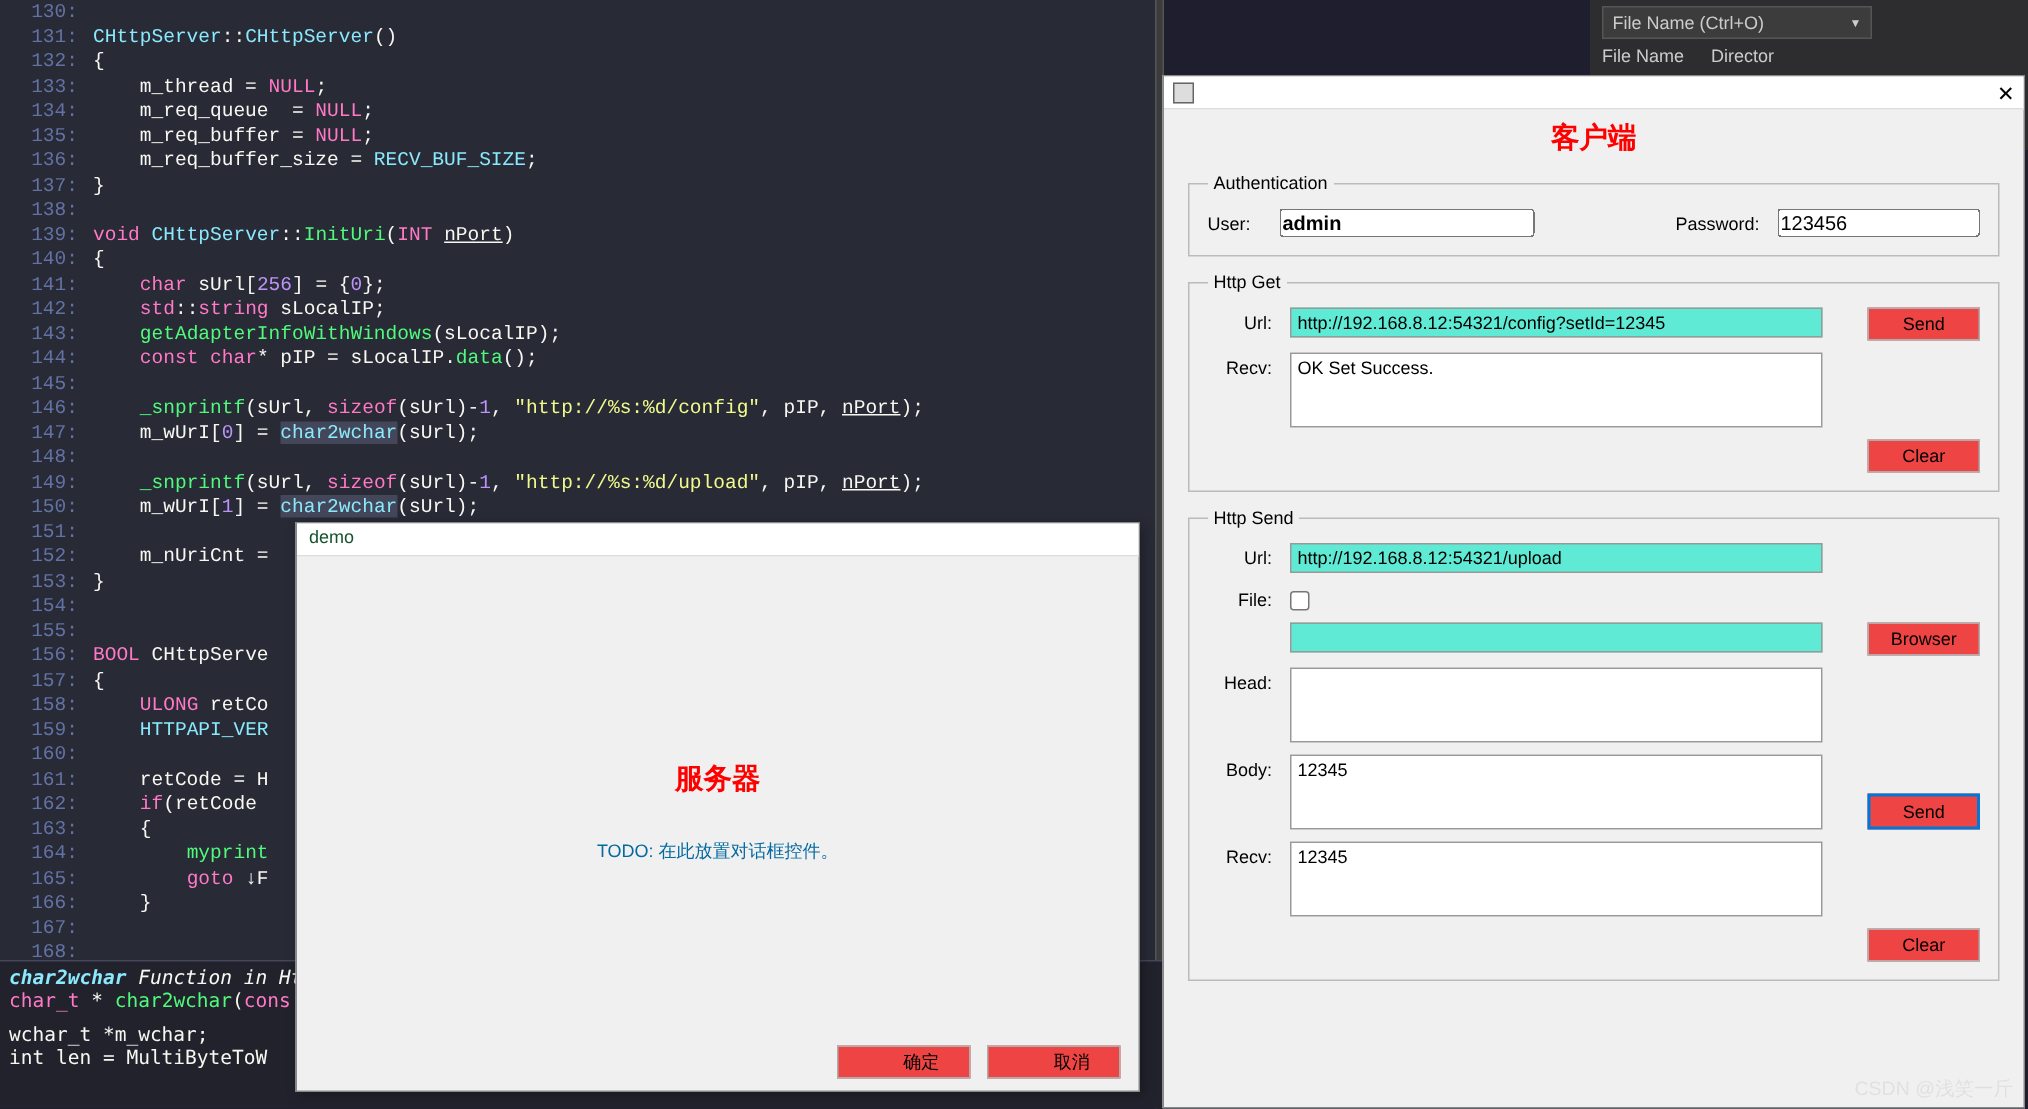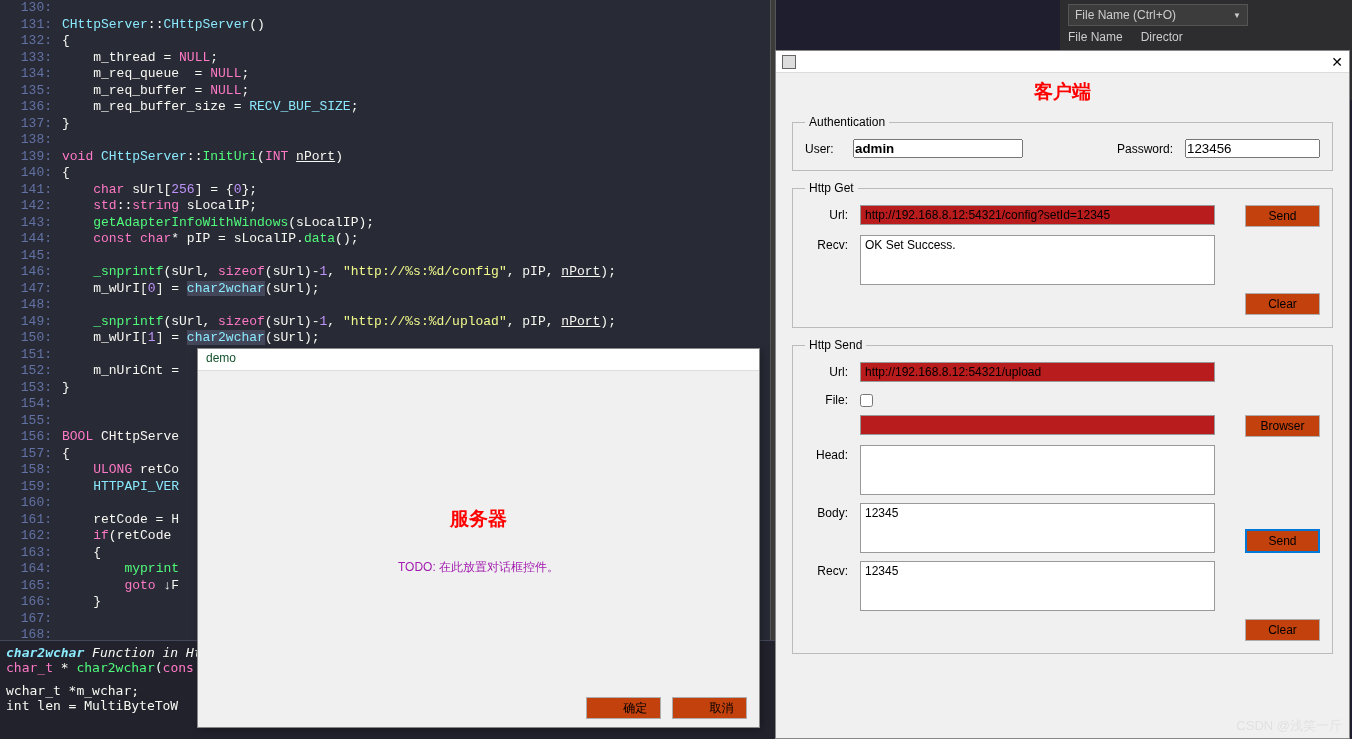--- a/index.html
+++ b/index.html
@@ -21,43 +21,43 @@
 .bottom-panel { position: absolute; left: 0; top: 640px; width: 775px; height: 100px; background: #21222c; color: #f8f8f2; font-family: Consolas, monospace; font-size: 13px; padding: 4px 6px; border-top: 1px solid #44475a; }
 .bottom-panel .title { font-style: italic; }
 .bottom-panel .title b { color: #8be9fd; font-weight: bold; }
 .bottom-panel .sig .fn2 { color: #50fa7b; }
 .bottom-panel .sig .type2 { color: #ff79c6; }
 
 .demo-dialog { position: absolute; left: 197px; top: 348px; width: 563px; height: 380px; background: #f0f0f0; border: 1px solid #888; box-shadow: 2px 2px 8px rgba(0,0,0,0.3); }
 .demo-dialog .titlebar { height: 22px; background: #fff; border-bottom: 1px solid #ddd; padding: 2px 8px; font-size: 12px; color: #14532d; }
 .demo-dialog .body { position: relative; height: 320px; }
 .demo-dialog .server-label { position: absolute; left: 50%; top: 135px; transform: translateX(-50%); color: #ff0000; font-size: 19px; font-weight: bold; }
-.demo-dialog .todo { position: absolute; left: 50%; top: 188px; transform: translateX(-50%); font-size: 12px; color: #a21caf; }
+.demo-dialog .todo { position: absolute; left: 50%; top: 188px; transform: translateX(-50%); font-size: 12px; color: #0369a1; }
 .demo-dialog .buttons { position: absolute; right: 12px; bottom: 8px; }
-.demo-dialog .buttons button { width: 75px; height: 22px; margin-left: 8px; font-size: 12px; padding-left: 24px; }
+.demo-dialog .buttons button { width: 89px; height: 22px; margin-left: 8px; font-size: 12px; padding-left: 24px; }
 
 .right-panel { position: absolute; left: 1060px; top: 0; width: 292px; height: 100px; background: #2d2d30; color: #ccc; font-size: 12px; }
 .filename-combo { margin: 4px 8px; width: 180px; height: 22px; background: #3c3c3c; border: 1px solid #555; color: #ccc; padding: 2px 6px; display: flex; align-items: center; justify-content: space-between; }
 .chevron { font-size: 8px; }
 .right-headers { display: flex; margin: 4px 8px; gap: 18px; color: #ccc; }
 
 .client-dialog { position: absolute; left: 775px; top: 50px; width: 575px; height: 689px; background: #f0f0f0; border: 1px solid #888; }
 .client-dialog .titlebar { height: 22px; background: #fff; border-bottom: 1px solid #ddd; display: flex; align-items: center; justify-content: space-between; padding: 0 6px; }
 .client-dialog .titlebar .icon { width: 14px; height: 14px; border: 1px solid #666; background: #ddd; }
 .client-dialog .close { font-size: 14px; cursor: pointer; }
 .client-title { color: #ff0000; font-size: 19px; font-weight: bold; text-align: center; margin-top: 6px; }
 fieldset { border: 1px solid #bbb; margin: 10px 16px; padding: 10px 12px 12px 12px; }
 legend { font-size: 12px; padding: 0 4px; }
 .row { display: flex; align-items: flex-start; margin-bottom: 8px; }
 .row label { width: 55px; text-align: right; padding-right: 12px; padding-top: 3px; font-size: 12px; }
-.row input[type=text] { height: 20px; padding: 1px 4px; font-size: 12px; border: 1px solid #999; background: #b91c1c; }
+.row input[type=text] { height: 20px; padding: 1px 4px; font-size: 12px; border: 1px solid #999; background: #5eead4; }
 .row textarea { padding: 2px 4px; font-size: 12px; border: 1px solid #999; background: #fff; font-family: inherit; resize: none; }
 .auth-row { display: flex; align-items: center; }
 .auth-row label { width: 48px; text-align: left; }
-.btn { width: 75px; height: 22px; font-size: 12px; background: #c2410c; border: 1px solid #adadad; cursor: pointer; }
+.btn { width: 75px; height: 22px; font-size: 12px; background: #ef4444; border: 1px solid #adadad; cursor: pointer; }
 .btn.focus { border: 2px solid #0078d7; height: 24px; }
 .btn-row { display: flex; justify-content: flex-end; margin-top: 6px; }
 .watermark { position: absolute; right: 10px; bottom: 4px; color: #ddd; font-size: 13px; opacity: 0.8; }
 
 .divider-v { position: absolute; left: 770px; top: 0; width: 6px; height: 739px; background: #3c3c3c; border-left: 1px solid #555; border-right: 1px solid #555; }
 </style>
 </head>
 <body>
 
 <div class="code-editor">

